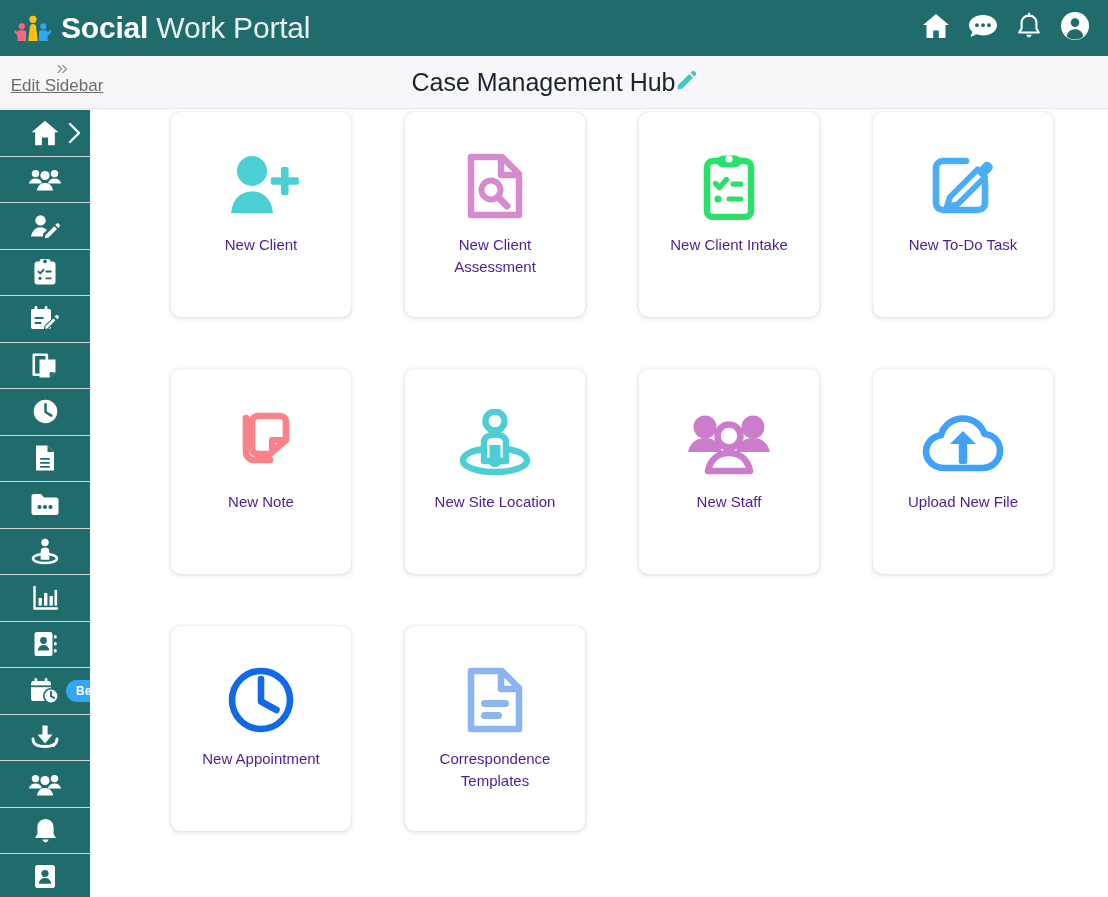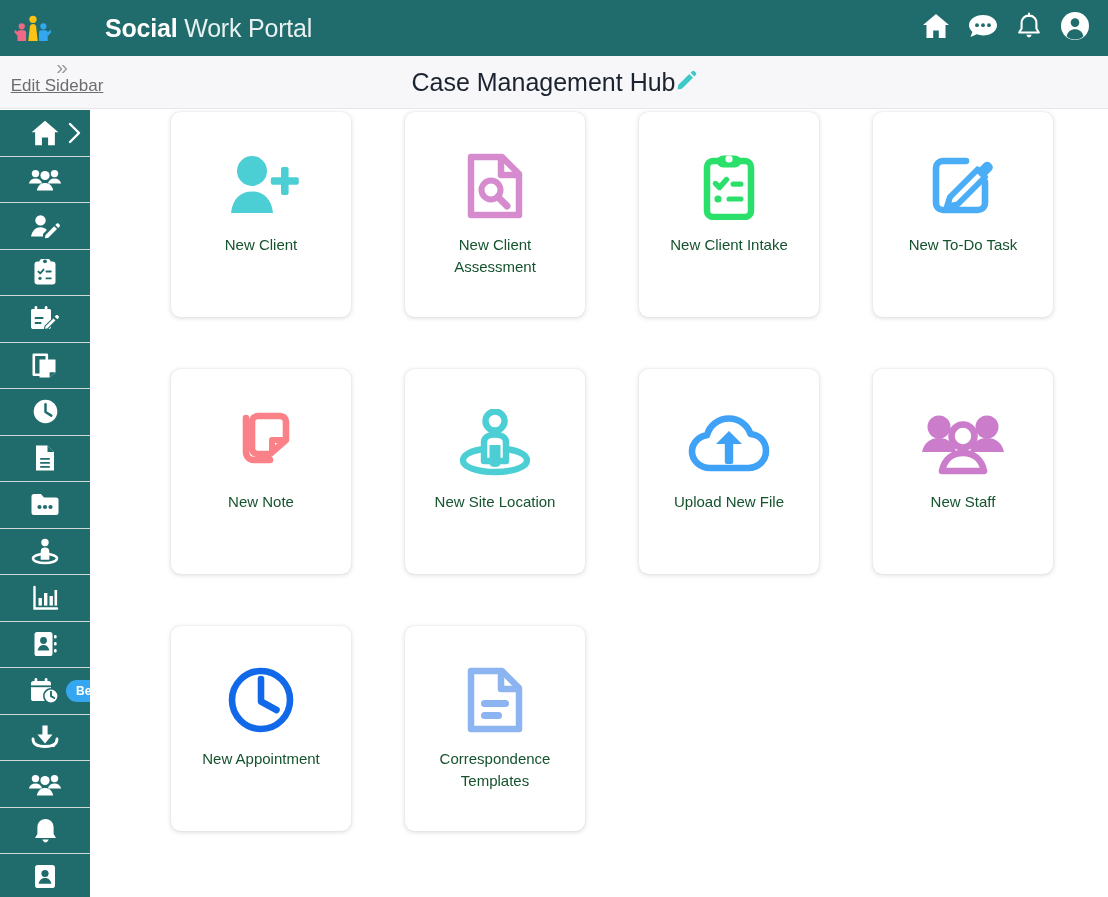--- a/index.html
+++ b/index.html
@@ -19,25 +19,24 @@
     width: 1108px; height: 56px;
     background: #206c6c;
     display: flex;
     align-items: center;
     justify-content: space-between;
     padding: 0 18px 0 14px;
   }
   .brand { display: flex; align-items: center; gap: 9px; }
   .brand-logo { width: 38px; height: 30px; display: block; }
   .brand-text {
-    font-size: 25px;
+    font-size: 30px;
     letter-spacing: -0.2px;
     color: #ffffff;
     white-space: nowrap;
-    margin-left: 44px;
   }
   .brand-text .bold { font-weight: bold; }
   .brand-text .light { font-weight: normal; color: #e8f1f1; }
 
   .top-icons { display: flex; align-items: center; gap: 18px; }
   .top-icons .ticon { display: block; cursor: pointer; }
 
   
   .editbar {
     position: absolute;
@@ -152,21 +151,21 @@
   .card-icon {
     height: 72px;
     display: flex;
     align-items: center;
     justify-content: center;
   }
   .card-icon svg { display: block; }
   .card-label {
     margin-top: 12px;
     font-size: 15px;
-    color: #14532d;
+    color: #4c1d95;
     text-align: center;
     line-height: 1.45;
     max-width: 150px;
   }
   .card.empty { visibility: hidden; }
 </style>
 </head>
 <body>
 
 <div class="topbar">
@@ -480,45 +479,45 @@
           <path d="M27 52 L27 33 C27 28.5 31.5 25.5 38 25.5 C44.5 25.5 49 28.5 49 33 L49 52 Z" fill="none" stroke="#4ccfd4" stroke-width="6.4" stroke-linejoin="round"></path>
           <path d="M32.5 36 L43.5 36 L43.5 54 C43.5 56.5 41.5 58 38 58 C34.5 58 32.5 56.5 32.5 54 Z" fill="#4ccfd4"></path>
           <path d="M27 40 C14 41.5 6 46 6 51.5 C6 58 20.3 63 38 63 C55.7 63 70 58 70 51.5 C70 46 62 41.5 49 40" fill="none" stroke="#4ccfd4" stroke-width="6.4" stroke-linecap="round"></path>
         </svg>
       </div>
       <div class="card-label">New Site Location</div>
     </div>
 
     <div class="card">
       <div class="card-icon">
-        <svg width="82" height="62" viewBox="0 0 82 62" xmlns="http://www.w3.org/2000/svg">
-          <path d="M22 56 C12 56 4 48.5 4 39.5 C4 31.3 10.5 24.4 19 23.3 C21.5 13.5 30.5 6.5 41 6.5 C51 6.5 59.5 13 62.5 22 C72 22.8 78 30 78 38.8 C78 48.2 70.5 56 60.5 56 Z" fill="none" stroke="#3fa2f7" stroke-width="6.6" stroke-linejoin="round"></path>
-          <rect x="36.8" y="27" width="8.4" height="25" rx="2" fill="#3fa2f7"></rect>
-          <path d="M28 32 L41 19 L54 32 Z" fill="#3fa2f7"></path>
-        </svg>
-      </div>
-      <div class="card-label">Upload New File</div>
-    </div>
-
-    <div class="card">
-      <div class="card-icon">
         <svg width="84" height="64" viewBox="0 0 84 64" xmlns="http://www.w3.org/2000/svg">
           <circle cx="18" cy="16" r="11.5" fill="#cb7ccb"></circle>
           <circle cx="66" cy="16" r="11.5" fill="#cb7ccb"></circle>
           <path d="M1 41 C3 31.5 9.5 27 18 27 C26.5 27 33 31.5 35 41 Z" fill="#cb7ccb"></path>
           <path d="M49 41 C51 31.5 57.5 27 66 27 C74.5 27 81 31.5 83 41 Z" fill="#cb7ccb"></path>
           <circle cx="42" cy="25" r="11.5" fill="none" stroke="#cb7ccb" stroke-width="6.6"></circle>
           <path d="M21 60 C23.5 48 31.5 42 42 42 C52.5 42 60.5 48 63 60 Z" fill="none" stroke="#cb7ccb" stroke-width="6.6" stroke-linejoin="round"></path>
         </svg>
       </div>
       <div class="card-label">New Staff</div>
     </div>
 
     <div class="card">
       <div class="card-icon">
+        <svg width="82" height="62" viewBox="0 0 82 62" xmlns="http://www.w3.org/2000/svg">
+          <path d="M22 56 C12 56 4 48.5 4 39.5 C4 31.3 10.5 24.4 19 23.3 C21.5 13.5 30.5 6.5 41 6.5 C51 6.5 59.5 13 62.5 22 C72 22.8 78 30 78 38.8 C78 48.2 70.5 56 60.5 56 Z" fill="none" stroke="#3fa2f7" stroke-width="6.6" stroke-linejoin="round"></path>
+          <rect x="36.8" y="27" width="8.4" height="25" rx="2" fill="#3fa2f7"></rect>
+          <path d="M28 32 L41 19 L54 32 Z" fill="#3fa2f7"></path>
+        </svg>
+      </div>
+      <div class="card-label">Upload New File</div>
+    </div>
+
+    <div class="card">
+      <div class="card-icon">
         <svg width="68" height="68" viewBox="0 0 68 68" xmlns="http://www.w3.org/2000/svg">
           <circle cx="34" cy="34" r="29" fill="none" stroke="#1169ea" stroke-width="6.6"></circle>
           <path d="M34 13 L34 35.5 L49.5 44" fill="none" stroke="#1169ea" stroke-width="6.6" stroke-linecap="round" stroke-linejoin="round"></path>
         </svg>
       </div>
       <div class="card-label">New Appointment</div>
     </div>
 
     <div class="card">
       <div class="card-icon">

